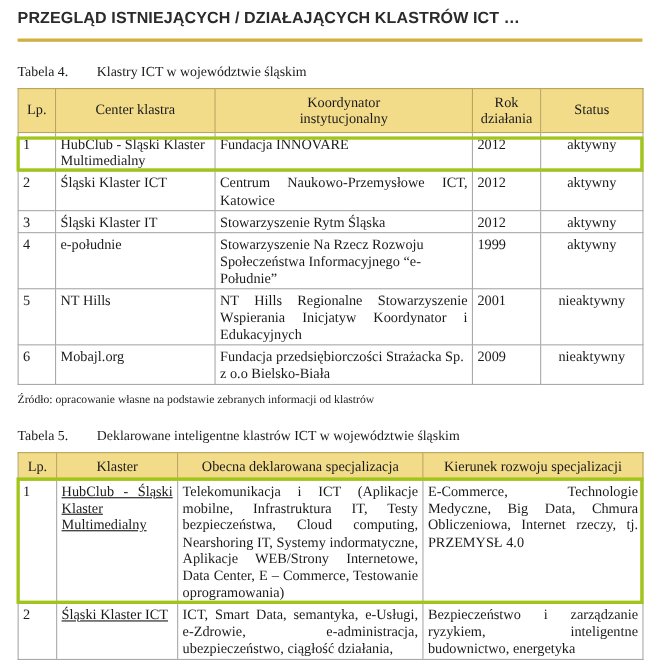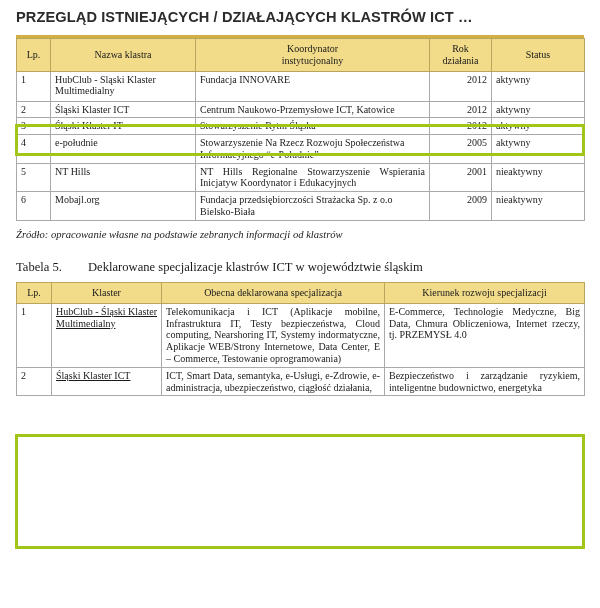--- a/index.html
+++ b/index.html
@@ -52,21 +52,21 @@
   .table-caption .cap-num {
     display: inline-block;
     min-width: 72px;
   }
 
   
   table.doc-table {
     border-collapse: collapse;
     width: 568px;
     table-layout: fixed;
-    font-size: 10px;
+    font-size: 13px;
     line-height: 1.18;
   }
   table.doc-table th,
   table.doc-table td {
     border: 1px solid #a9a9a9;
     padding: 2px 4px;
     vertical-align: top;
     color: #1a1a1a;
     font-weight: normal;
   }
@@ -75,22 +75,22 @@
     text-align: center;
     vertical-align: middle;
     padding: 4px 3px;
     border-color: #b9a55c;
     line-height: 1.2;
   }
   td.c-idx {
     text-align: left;
     padding-left: 5px;
   }
-  td.num, th.num { text-align: right; }
-  td.status { text-align: left; }
+  td.num, th.num { text-align: left; }
+  td.status { text-align: center; }
 
   
   td.just { text-align: justify; text-justify: inter-word; }
   td.just-c { text-align: justify; text-justify: inter-word; text-decoration: underline; }
 
   
   .hl-box {
     position: absolute;
     border: 3px solid #a2c617;
     box-sizing: border-box;
@@ -98,21 +98,20 @@
   }
   #hl-t4 { left: 15px; top: 124px;  width: 570px; height: 32px; }
   #hl-t5 { left: 15px; top: 434px;  width: 570px; height: 115px; }
 
   
   .source-note {
     font-size: 10.6px;
     margin-top: 8px;
     color: #1a1a1a;
     white-space: nowrap;
-    font-style: italic;
   }
 
   
   .t4 col.c1 { width: 34px; }
   .t4 col.c2 { width: 145px; }
   .t4 col.c3 { width: 234px; }
   .t4 col.c4 { width: 62px; }
   .t4 col.c5 { width: 93px; }
 
   
@@ -122,36 +121,39 @@
   .t5 col.c4 { width: 200px; }
 </style>
 </head>
 <body>
 
 <div class="page">
 
   <div class="doc-heading">PRZEGLĄD ISTNIEJĄCYCH / DZIAŁAJĄCYCH KLASTRÓW ICT …</div>
   <div class="heading-rule"></div>
 
+  <div class="table-caption">
+    <span class="cap-num">Tabela 4.</span><span>Klastry ICT w województwie śląskim</span>
+  </div>
 
   <table class="doc-table t4">
     <colgroup>
       <col class="c1">
         <col class="c2">
         <col class="c3">
         <col class="c4">
         <col class="c5">
     </colgroup>
     <thead>
       <tr>
         <th>
           <div>Lp.</div>
         </th>
         <th>
-          <div>Nazwa klastra</div>
+          <div>Center klastra</div>
         </th>
         <th>
           <div>Koordynator</div>
           <div>instytucjonalny</div>
         </th>
         <th>
           <div>Rok</div>
           <div>działania</div>
         </th>
         <th>
@@ -178,21 +180,21 @@
         <td class="c-idx">3</td>
         <td>Śląski Klaster IT</td>
         <td>Stowarzyszenie Rytm Śląska</td>
         <td class="num">2012</td>
         <td class="status">aktywny</td>
       </tr>
       <tr>
         <td class="c-idx">4</td>
         <td>e-południe</td>
         <td>Stowarzyszenie Na Rzecz Rozwoju Społeczeństwa Informacyjnego “e-Południe”</td>
-        <td class="num">2005</td>
+        <td class="num">1999</td>
         <td class="status">aktywny</td>
       </tr>
       <tr>
         <td class="c-idx">5</td>
         <td>NT Hills</td>
         <td class="just">NT Hills Regionalne Stowarzyszenie Wspierania Inicjatyw Koordynator i Edukacyjnych</td>
         <td class="num">2001</td>
         <td class="status">nieaktywny</td>
       </tr>
       <tr>
@@ -201,21 +203,21 @@
         <td>Fundacja przedsiębiorczości Strażacka Sp. z o.o Bielsko-Biała</td>
         <td class="num">2009</td>
         <td class="status">nieaktywny</td>
       </tr>
     </tbody>
   </table>
 
   <div class="source-note">Źródło: opracowanie własne na podstawie zebranych informacji od klastrów</div>
 
   <div class="table-caption">
-    <span class="cap-num">Tabela 5.</span><span>Deklarowane specjalizacje klastrów ICT w województwie śląskim</span>
+    <span class="cap-num">Tabela 5.</span><span>Deklarowane inteligentne klastrów ICT w województwie śląskim</span>
   </div>
 
   <table class="doc-table t5">
     <colgroup>
       <col class="c1">
         <col class="c2">
         <col class="c3">
         <col class="c4">
     </colgroup>
     <thead>

